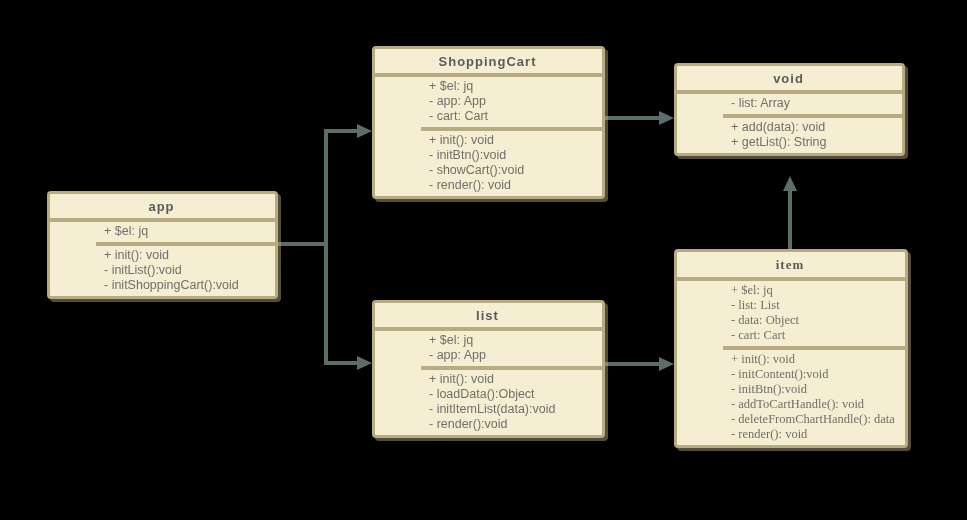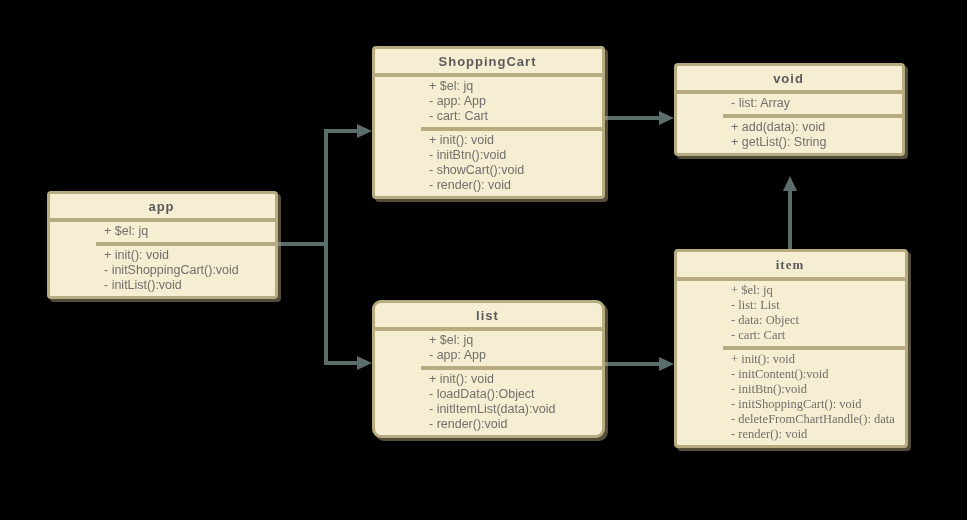--- a/index.html
+++ b/index.html
@@ -89,40 +89,40 @@
 
     <g>
       <path class="connector-line" d="M790 266 V190"></path>
       <polygon class="connector-arrow" points="783,191 790,176 797,191"></polygon>
     </g>
   </svg>
 
   <div class="uml-box" style="left:47px; top:191px; width:231px;">
     <div class="uml-title">app</div>
     <div class="uml-section uml-attrs"><div class="uml-member">+ $el: jq</div></div>
-    <div class="uml-section"><div class="uml-member">+ init(): void</div><div class="uml-member">- initShoppingCart():void</div><div class="uml-member">- initList():void</div></div>
+    <div class="uml-section"><div class="uml-member">+ init(): void</div><div class="uml-member">- initList():void</div><div class="uml-member">- initShoppingCart():void</div></div>
   </div>
 
   <div class="uml-box" style="left:372px; top:46px; width:233px;">
     <div class="uml-title">ShoppingCart</div>
     <div class="uml-section uml-attrs"><div class="uml-member">+ $el: jq</div><div class="uml-member">- app: App</div><div class="uml-member">- cart: Cart</div></div>
     <div class="uml-section"><div class="uml-member">+ init(): void</div><div class="uml-member">- initBtn():void</div><div class="uml-member">- showCart():void</div><div class="uml-member">- render(): void</div></div>
   </div>
 
   <div class="uml-box" style="left:674px; top:63px; width:231px;">
     <div class="uml-title">void</div>
     <div class="uml-section uml-attrs"><div class="uml-member">- list: Array</div></div>
     <div class="uml-section"><div class="uml-member">+ add(data): void</div><div class="uml-member">+ getList(): String</div></div>
   </div>
 
-  <div class="uml-box" style="left:372px; top:300px; width:233px;border-radius:9px;">
+  <div class="uml-box" style="left:372px; top:300px; width:233px;">
     <div class="uml-title">list</div>
     <div class="uml-section uml-attrs"><div class="uml-member">+ $el: jq</div><div class="uml-member">- app: App</div></div>
     <div class="uml-section"><div class="uml-member">+ init(): void</div><div class="uml-member">- loadData():Object</div><div class="uml-member">- initItemList(data):void</div><div class="uml-member">- render():void</div></div>
   </div>
 
   <div class="uml-box" style="left:674px; top:249px; width:234px;font-family:Liberation Serif, serif;">
     <div class="uml-title">item</div>
     <div class="uml-section uml-attrs"><div class="uml-member">+ $el: jq</div><div class="uml-member">- list: List</div><div class="uml-member">- data: Object</div><div class="uml-member">- cart: Cart</div></div>
-    <div class="uml-section"><div class="uml-member">+ init(): void</div><div class="uml-member">- initContent():void</div><div class="uml-member">- initBtn():void</div><div class="uml-member">- initShoppingCart(): void</div><div class="uml-member">- deleteFromChartHandle(): data</div><div class="uml-member">- render(): void</div></div>
+    <div class="uml-section"><div class="uml-member">+ init(): void</div><div class="uml-member">- initContent():void</div><div class="uml-member">- initBtn():void</div><div class="uml-member">- addToCartHandle(): void</div><div class="uml-member">- deleteFromChartHandle(): data</div><div class="uml-member">- render(): void</div></div>
   </div>
 
 </div>
 
 </body></html>

